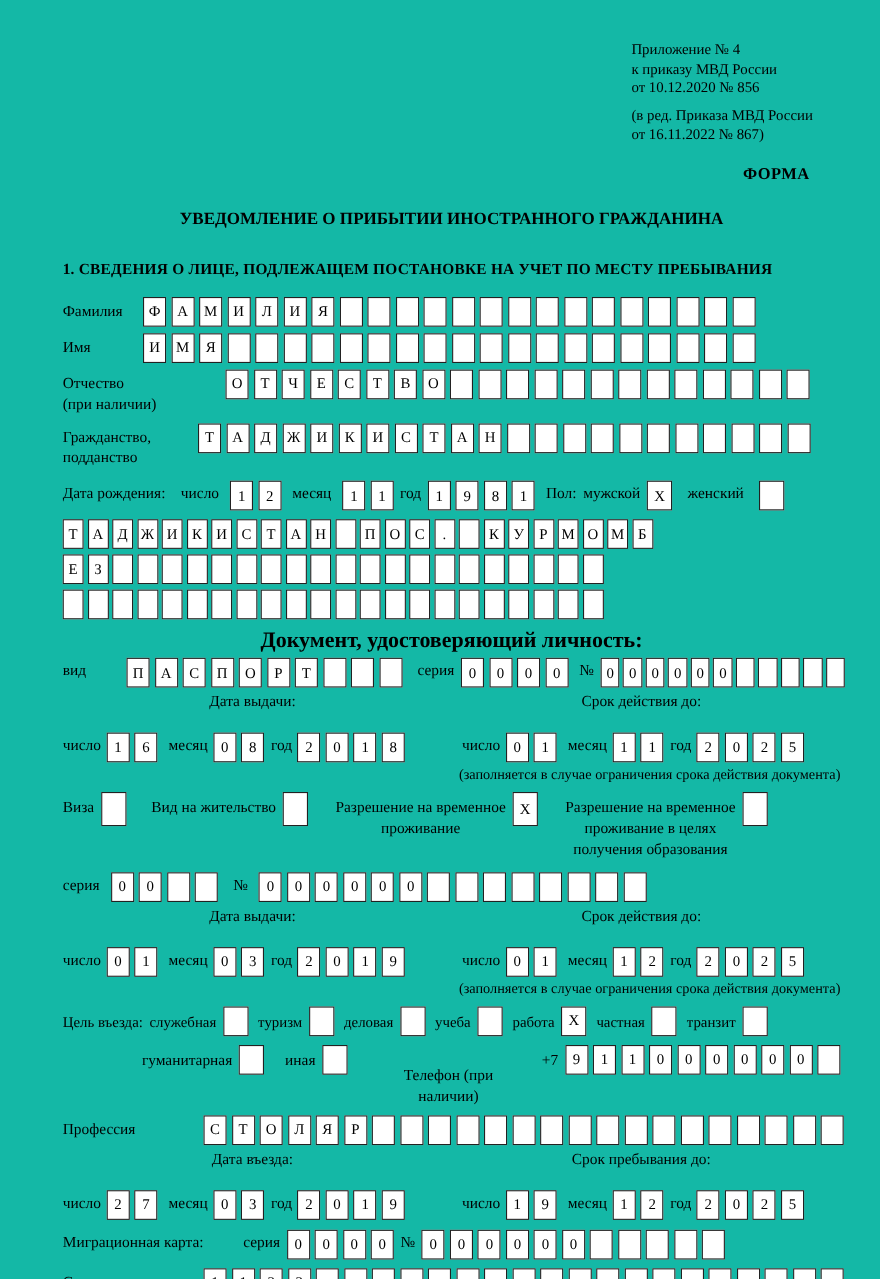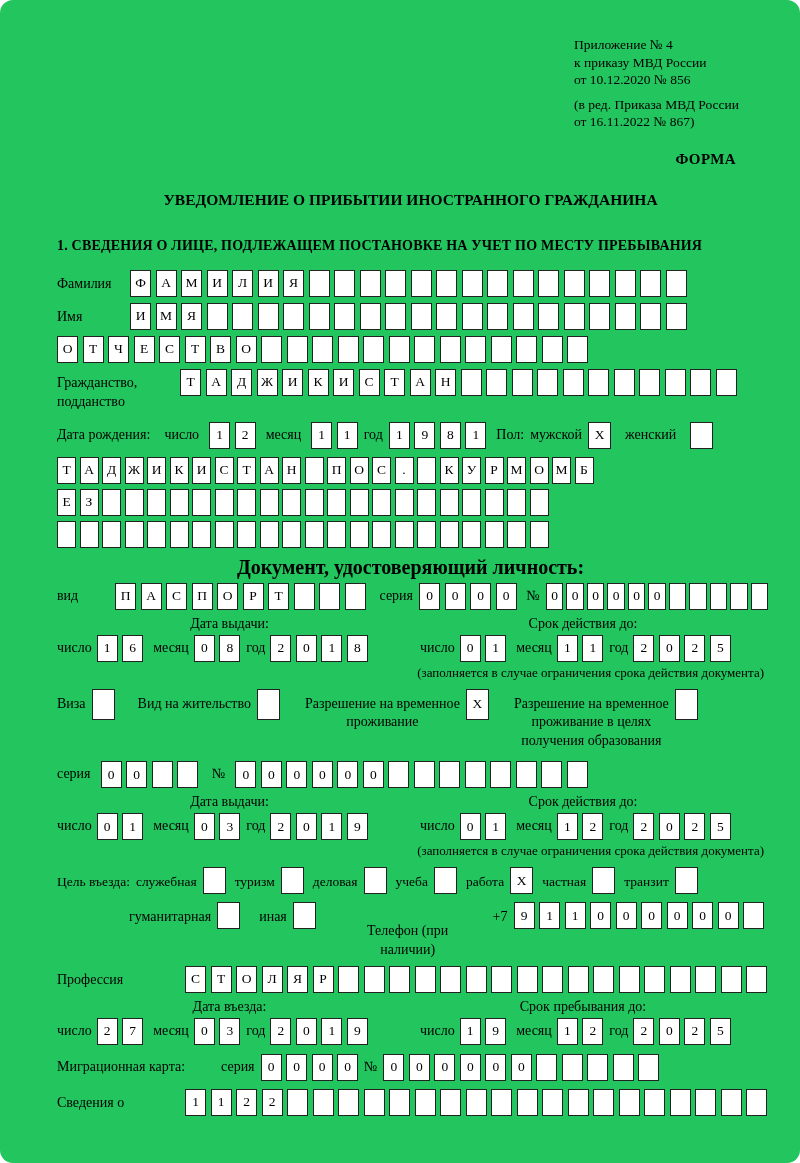--- a/index.html
+++ b/index.html
@@ -1,18 +1,18 @@
 <!DOCTYPE html>
 <html><head>
 <meta charset="utf-8">
 <style>
   * { margin:0; padding:0; box-sizing:border-box; }
   html,body { background:#ffffff; }
   body { font-family:"Liberation Serif", serif; color:#000; }
-  .page { width:800px; height:1163px; background:#22c55e; padding:36px 36px 0 57px; overflow:hidden; position:relative;border-radius:13px; }
+  .page { width:800px; height:1163px; background:#14b8a6; padding:36px 36px 0 57px; overflow:hidden; position:relative; }
 
   .hdr { margin-left:auto; width:190px; font-size:13.5px; line-height:1.3; }
   .hdr .gap { margin-top:7px; }
   .forma { text-align:right; font-weight:bold; font-size:15px; margin-top:20px; padding-right:28px; letter-spacing:.4px; }
 
   .title { text-align:center; font-weight:bold; font-size:15.5px; margin-top:20px; line-height:1.55; }
   .uline { display:inline-block; width:56px; border-bottom:2px solid #3a3a3a; height:13px; margin-left:10px; }
 
   .sect { font-weight:bold; font-size:14px; margin-top:26px; letter-spacing:.2px; }
 
@@ -28,21 +28,21 @@
   .chk { width:23px; }
 
   .stack { display:flex; flex-direction:column; gap:5px; }
 
   .inlbl { padding-top:5px; flex:none; }
   .g6 { margin-left:6px; } .g10 { margin-left:10px; } .g14 { margin-left:14px; } .g20 { margin-left:20px; }
 
   .center-bold { text-align:center; font-weight:bold; font-size:20px; margin-top:8px; }
 
   .datecols { display:flex; margin-top:6px; font-size:14px; }
-  .dcol { display:flex; flex-direction:column; }
+  .dcol { display:flex; flex-direction:column;gap:16px; }
   .dcol.left { width:345px; } .dcol.right { flex:1; }
   .dhead { text-align:center; font-size:14px; }
   .dline { display:flex; align-items:flex-start; margin-top:3px; }
   .dline .boxes { margin-left:5px; }
   .note-right { text-align:right; font-size:13px; margin-top:3px; }
 
   .intro { font-size:14px; margin-top:8px; line-height:1.5; }
 
   .optrow { display:flex; align-items:flex-start; margin-top:8px; font-size:13.5px; }
   .opt { display:flex; align-items:flex-start; margin-right:9px; }
@@ -120,20 +120,24 @@
         <span class="cbox"></span>
         <span class="cbox"></span>
         <span class="cbox"></span>
         <span class="cbox"></span>
         <span class="cbox"></span>
         <span class="cbox"></span>
       </div>
   </div>
 
   <div class="row">
+    <div class="lbl w148">
+      <div>Отчество</div>
+      <div>(при наличии)</div>
+    </div>
     <div class="boxes">
         <span class="cbox">О</span>
         <span class="cbox">Т</span>
         <span class="cbox">Ч</span>
         <span class="cbox">Е</span>
         <span class="cbox">С</span>
         <span class="cbox">Т</span>
         <span class="cbox">В</span>
         <span class="cbox">О</span>
         <span class="cbox"></span>

